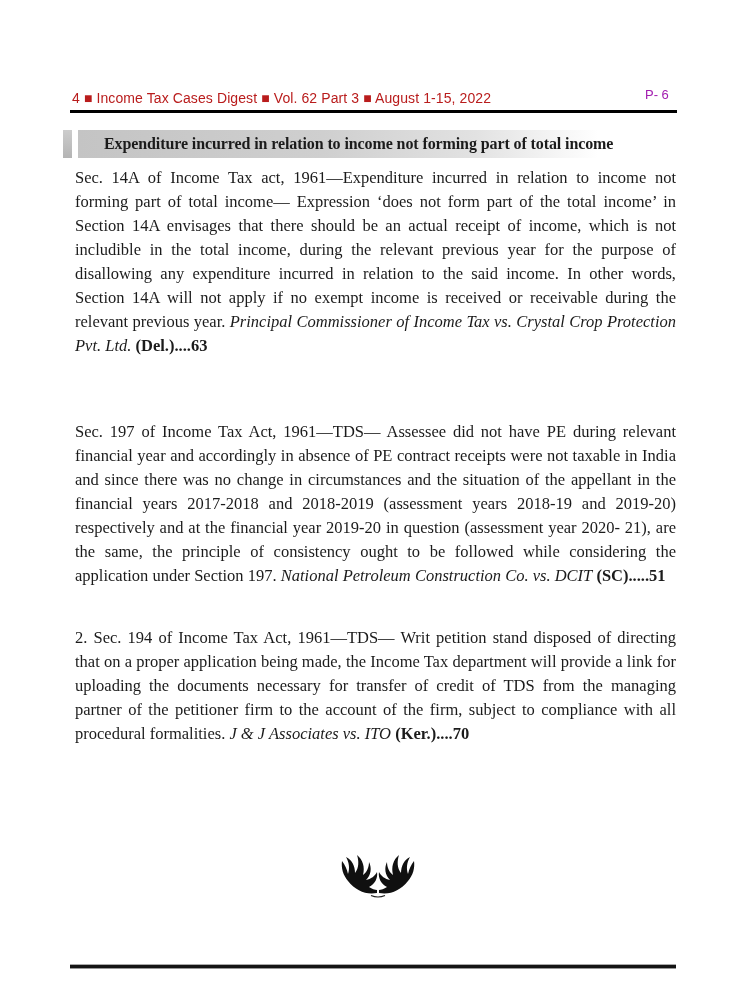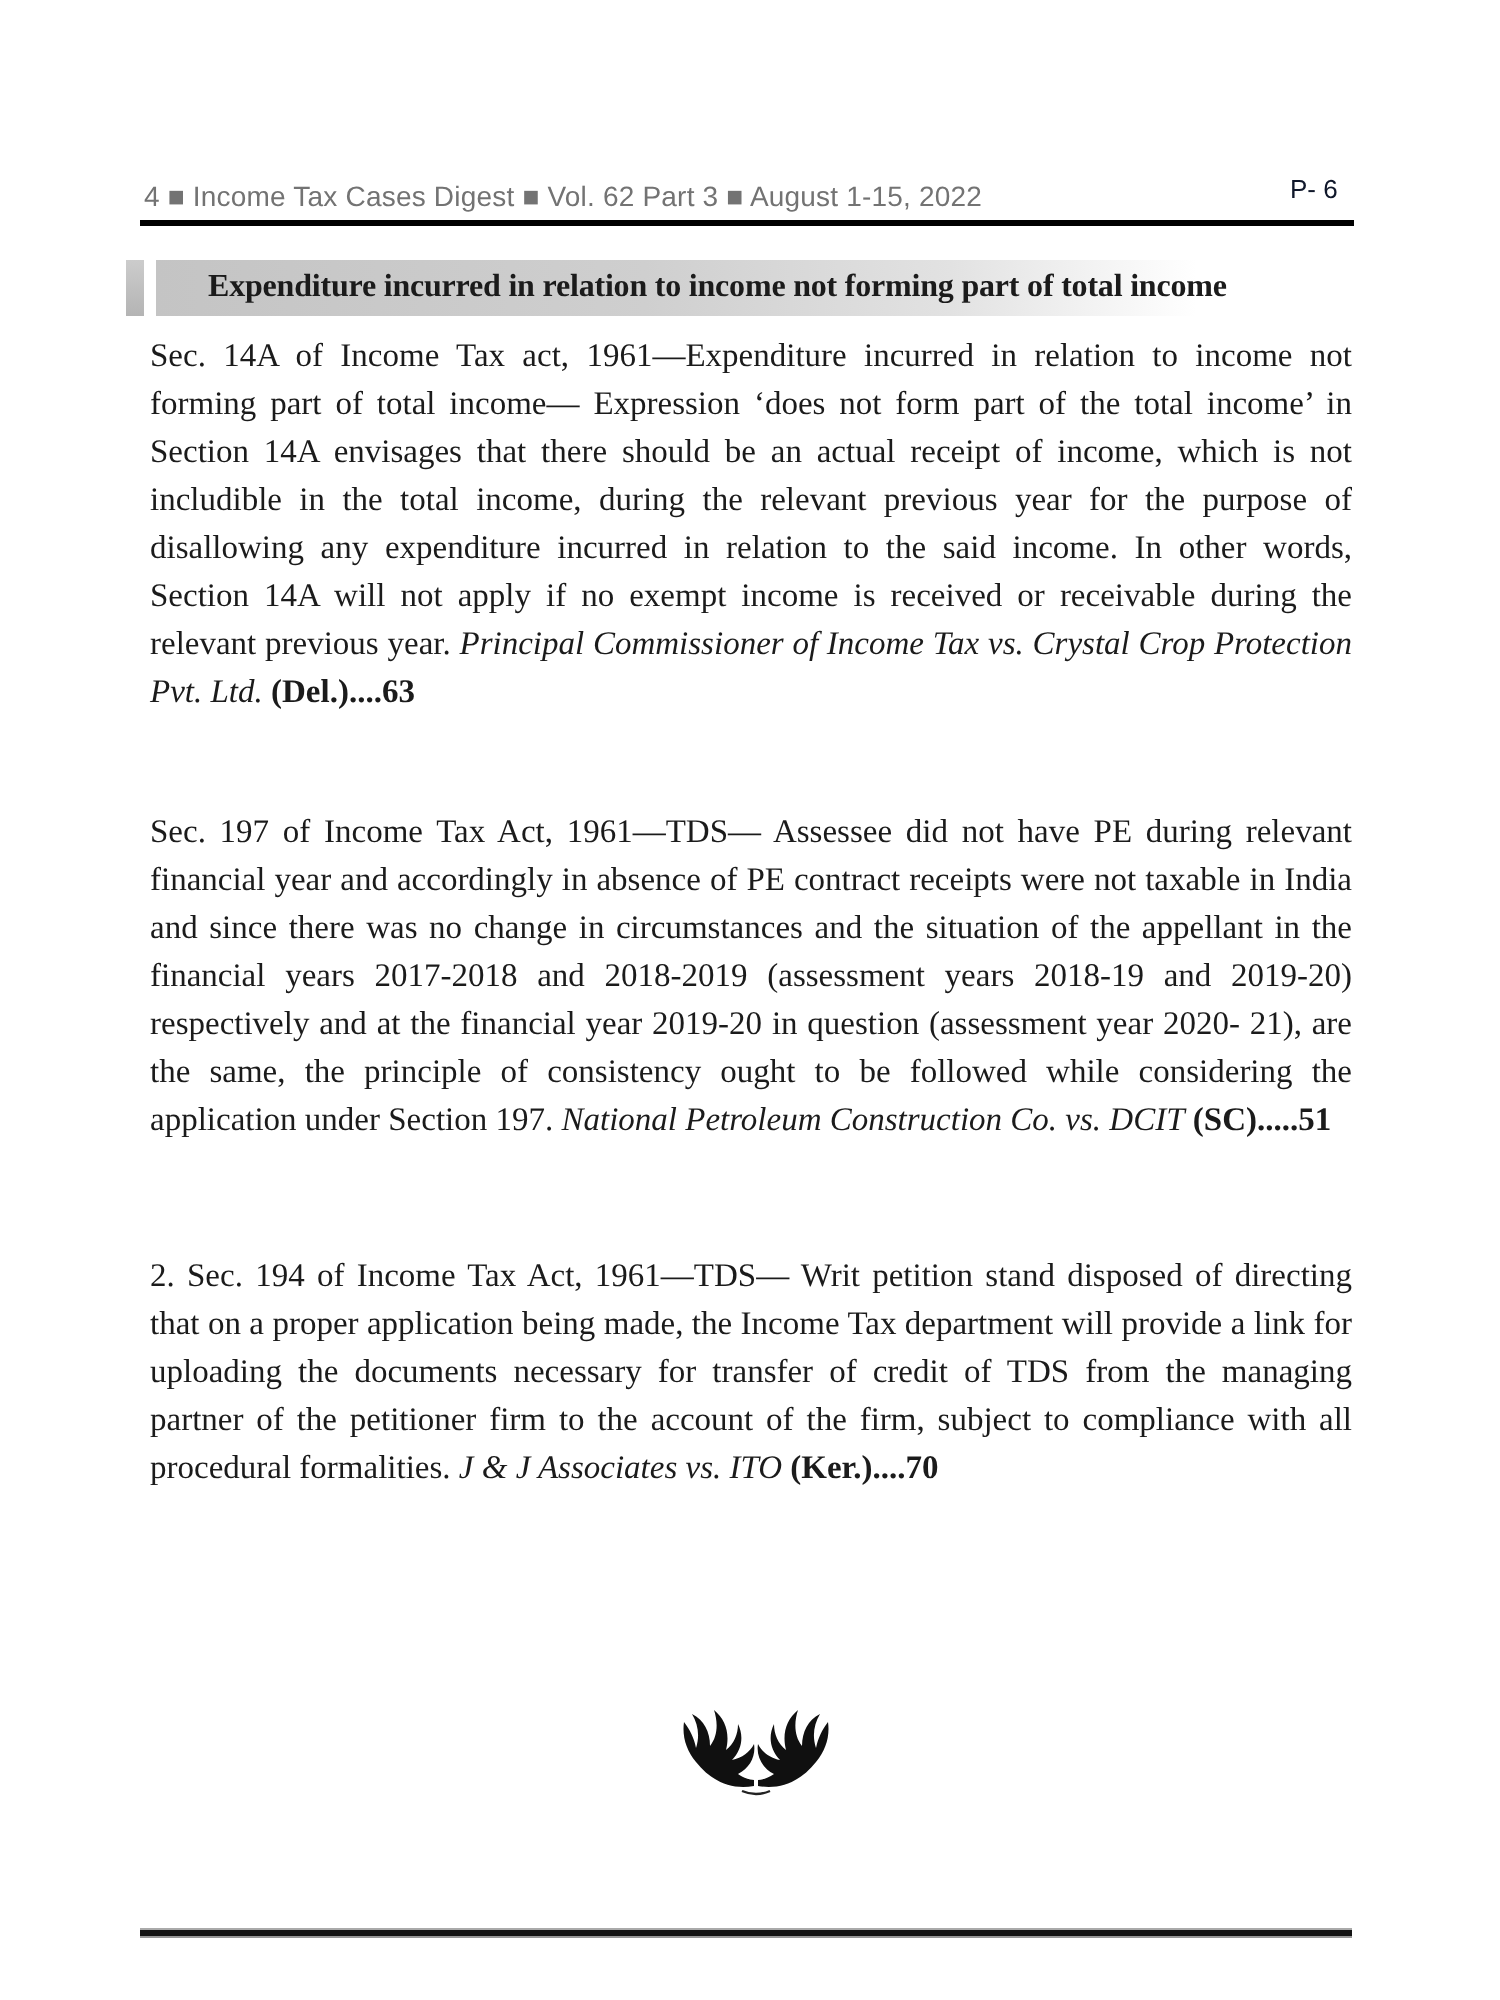--- a/index.html
+++ b/index.html
@@ -8,27 +8,27 @@
     width:750px;height:1000px;
     background:#ffffff;
     overflow:hidden;
     font-family:"Liberation Serif",serif;
     color:#1b1b1b;
   }
   
   .running-head{
     position:absolute;left:72px;top:90px;
     font-family:"Liberation Sans",sans-serif;
-    font-size:14px;line-height:17px;color:#737373;
+    font-size:14px;line-height:17px;color:#b91c1c;
     letter-spacing:.1px;white-space:nowrap;
   }
   .page-marker{
     position:absolute;left:645px;top:87px;
     font-family:"Liberation Sans",sans-serif;
-    font-size:13px;color:#0f172a;white-space:nowrap;
+    font-size:13px;color:#a21caf;white-space:nowrap;
   }
   .header-rule{
     position:absolute;left:70px;top:110px;
     width:607px;height:3px;background:#000;
   }
   
   .h-row{position:absolute;left:63px;width:627px;height:28px;}
   .h-row .accent{
     position:absolute;left:0;top:0;width:9px;height:28px;
     background:linear-gradient(180deg,#cccccc 0%,#b4b4b4 100%);
@@ -48,21 +48,21 @@
   }
   #heading-row-1{top:130px;}
   #heading-row-2{top:361px;}
   
   .par{
     position:absolute;left:75px;width:601px;
     font-size:16.5px;line-height:24px;
     text-align:justify;color:#1b1b1b;margin:0;
   }
   #par-1{top:166px;}
-  #par-2{top:404px;}
+  #par-2{top:420px;}
   #par-3{top:626px;}
   .seg-normal{font-style:normal;font-weight:normal;}
   .seg-italic{font-style:italic;font-weight:normal;}
   .seg-bold{font-weight:bold;font-style:normal;margin-top:17px;}
   
   .ornament{
     position:absolute;left:330px;top:853px;width:96px;height:46px;
   }
   .footer-rule{
     position:absolute;left:70px;top:964px;width:606px;height:5px;

